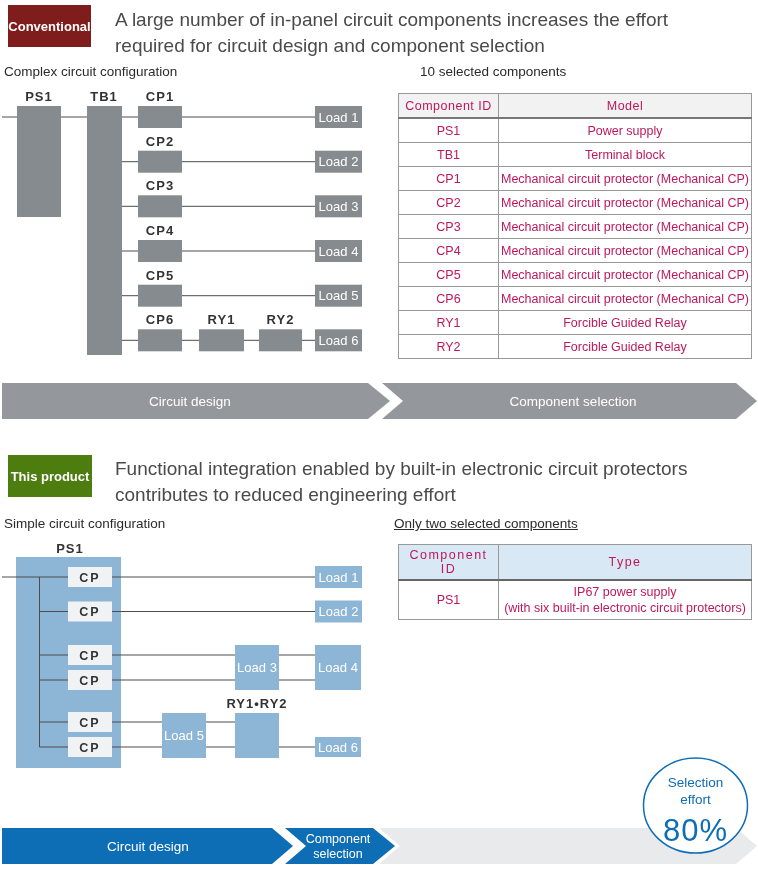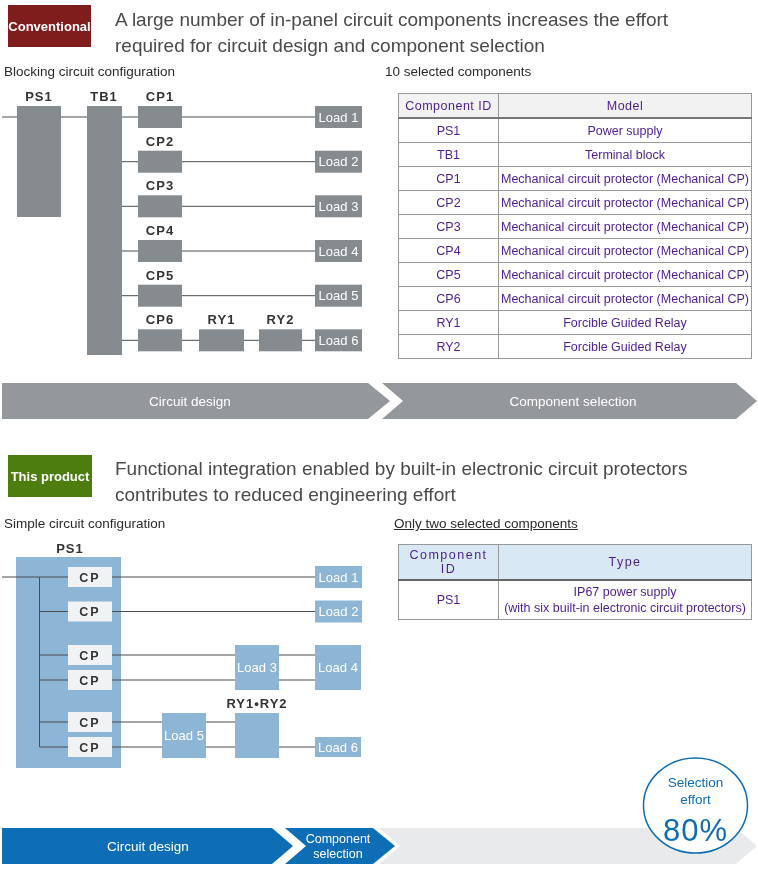--- a/index.html
+++ b/index.html
@@ -8,40 +8,40 @@
   .badge{position:absolute;display:flex;align-items:center;justify-content:center;
          color:#fff;font-size:13px;font-weight:bold;text-align:center;}
   #badge-conventional{left:8px;top:5px;width:83px;height:42px;background:#7f1d1d;}
   #badge-product{left:8px;top:455px;width:84px;height:42px;background:#4d7c0f;}
   .heading{position:absolute;left:115px;width:645px;color:#4a4a4a;
            font-size:19px;line-height:26px;font-weight:400;}
   #heading1{top:7px;}
   #heading2{top:456px;}
   .sub-label{position:absolute;font-size:13.5px;color:#2b2b2b;}
   #label-complex{left:4px;top:64px;}
-  #label-10comp{left:385px;top:64px;}
+  #label-10comp{left:420px;top:64px;}
   #label-simple{left:4px;top:516px;}
   #label-2comp{left:394px;top:516px;text-decoration:underline;}
   svg{position:absolute;display:block;}
   #svg-complex{left:0;top:85px;}
   #svg-simple{left:0;top:540px;}
   #svg-banner1{left:0;top:383px;}
   #svg-banner2{left:0;top:828px;}
   #svg-circle{left:638px;top:753px;z-index:2;}
   .dlabel{font-size:13px;font-weight:600;fill:#333;letter-spacing:1px;text-anchor:middle;}
   .gbox{fill:#868b8f;}
   .bbox{fill:#8cb5d6;}
   .cpbox{fill:#f1f2f3;}
   .wire{stroke:#4d4d4d;stroke-width:1;}
   .loadtxt{font-size:13px;fill:#fff;text-anchor:middle;}
   .cptxt{font-size:12.5px;fill:#333;text-anchor:middle;letter-spacing:2px;font-weight:600;}
   .bannertxt{font-size:13.5px;fill:#fff;text-anchor:middle;}
   .bannertxt2{font-size:12.5px;fill:#fff;text-anchor:middle;}
   table{position:absolute;left:398px;border-collapse:collapse;width:354px;
-        font-size:12.5px;color:#4c1d95;table-layout:fixed;}
+        font-size:12.5px;color:#be185d;table-layout:fixed;}
   #table1{top:93px;}
   #table2{top:544px;}
   th,td{border:1px solid #999;text-align:center;vertical-align:middle;padding:3px 2px;}
   th{font-weight:400;height:17px;}
   #table1 th{background:#f2f2f2;letter-spacing:.5px;border-bottom:2px solid #777;}
   #table2 th{background:#d8e8f4;letter-spacing:1.5px;border-bottom:2px solid #666;}
   #table1 td{height:17px;}
   #table2 td{height:30px;line-height:16px;}
   .col-id{width:100px;}
   .circletxt{fill:#0d6db5;font-size:13.5px;font-weight:500;text-anchor:middle;}
@@ -51,21 +51,21 @@
 </head>
 <body>
 
 <div id="page">
 
   <div id="badge-conventional" class="badge">Conventional</div>
   <div id="heading1" class="heading">
     <span style="display:block">A large number of in-panel circuit components increases the effort</span>
     <span style="display:block">required for circuit design and component selection</span>
   </div>
-  <div id="label-complex" class="sub-label">Blocking circuit configuration</div>
+  <div id="label-complex" class="sub-label">Complex circuit configuration</div>
   <div id="label-10comp" class="sub-label">10 selected components</div>
 
   <svg id="svg-complex" width="380" height="285" viewBox="0 85 380 285">
     <text class="dlabel" x="39" y="101">PS1</text>
     <text class="dlabel" x="104" y="101">TB1</text>
     <text class="dlabel" x="160" y="101">CP1</text>
     <text class="dlabel" x="160" y="145.7">CP2</text>
     <text class="dlabel" x="160" y="190.3">CP3</text>
     <text class="dlabel" x="160" y="235">CP4</text>
     <text class="dlabel" x="160" y="279.7">CP5</text>

